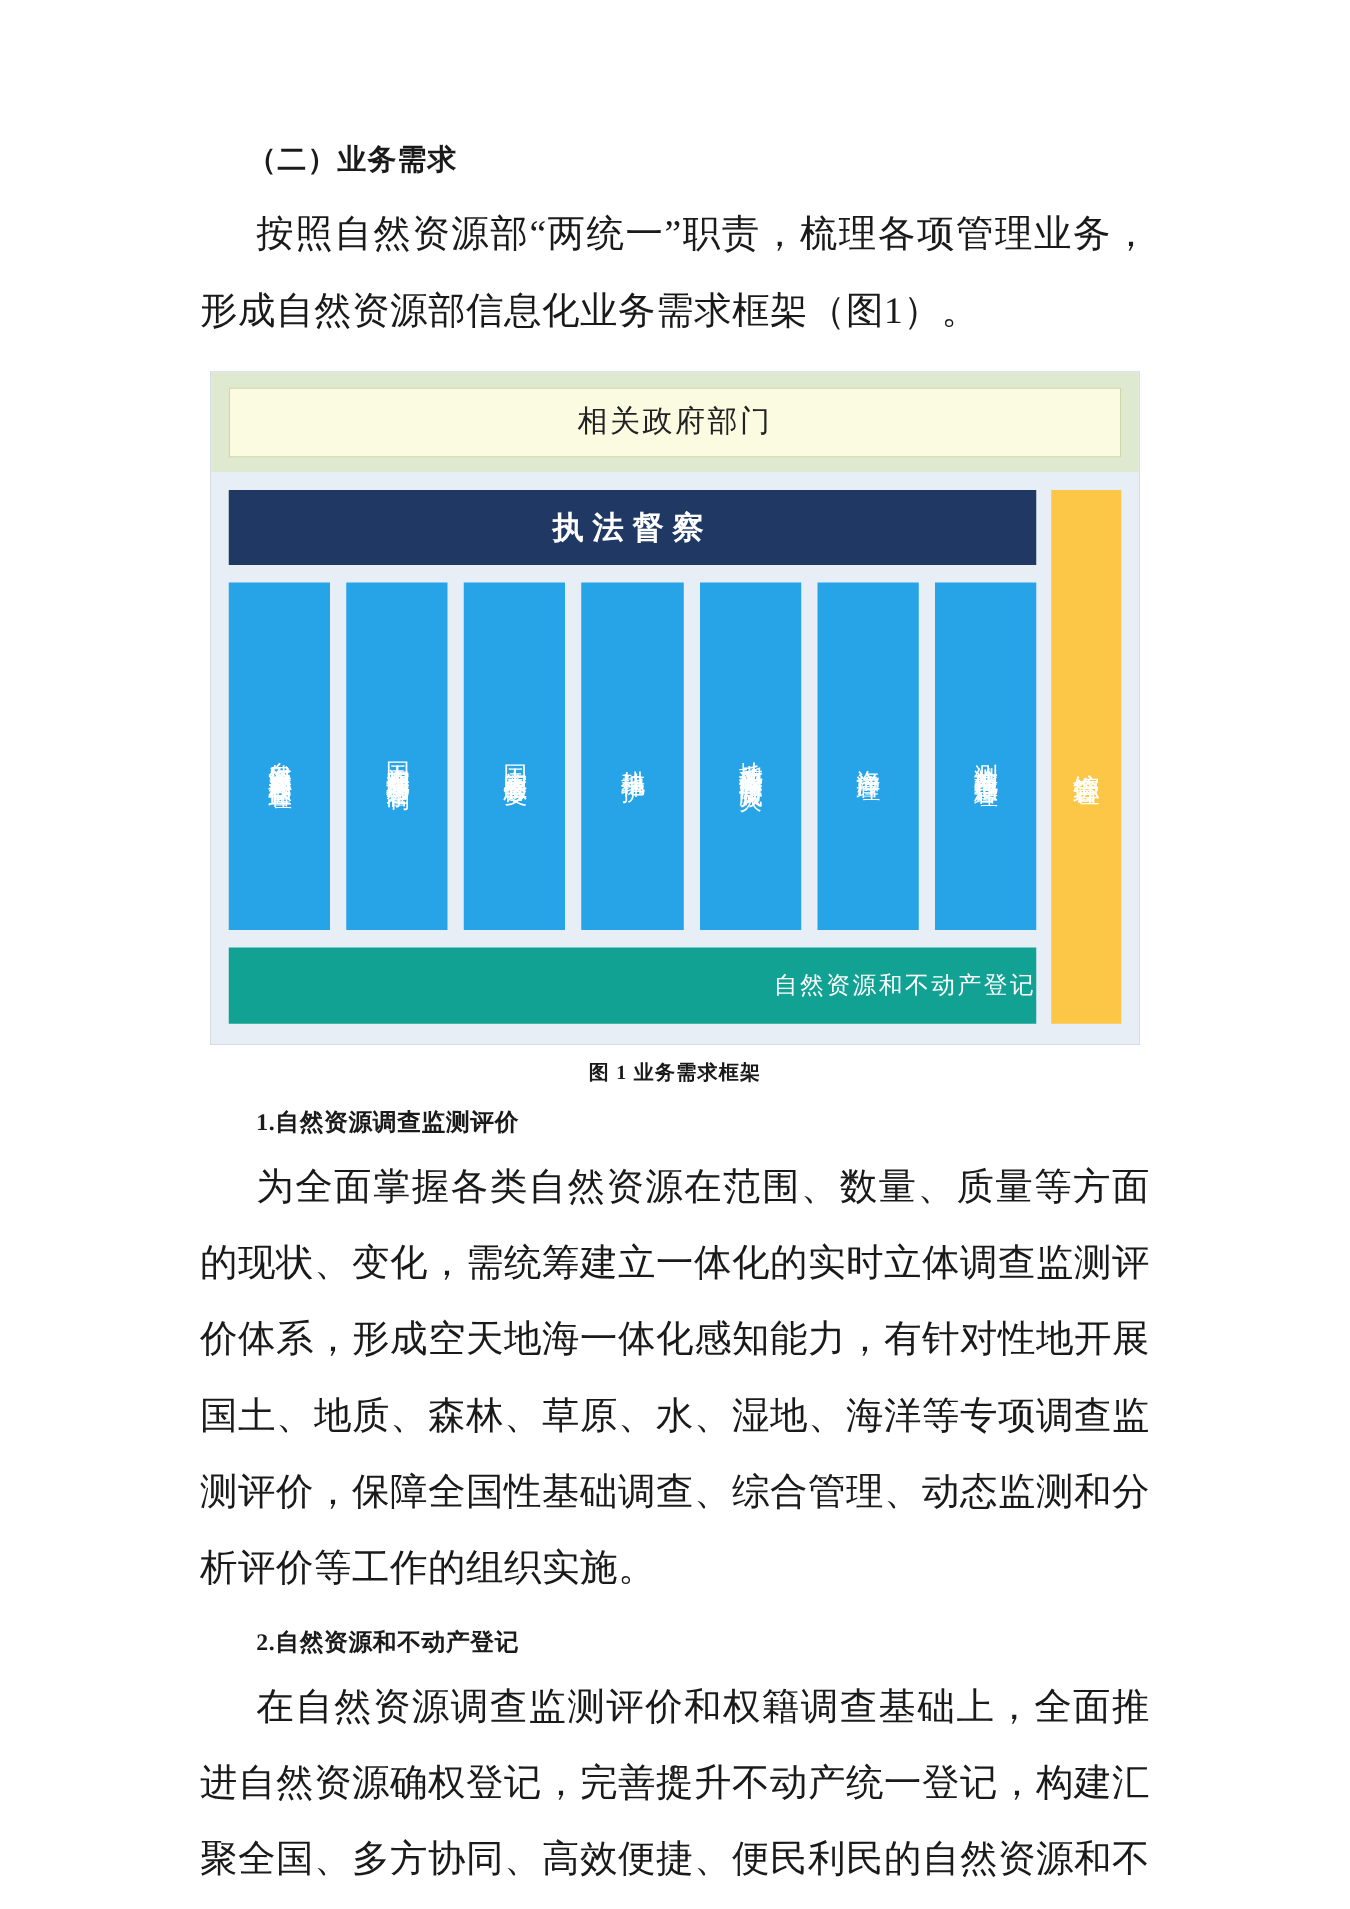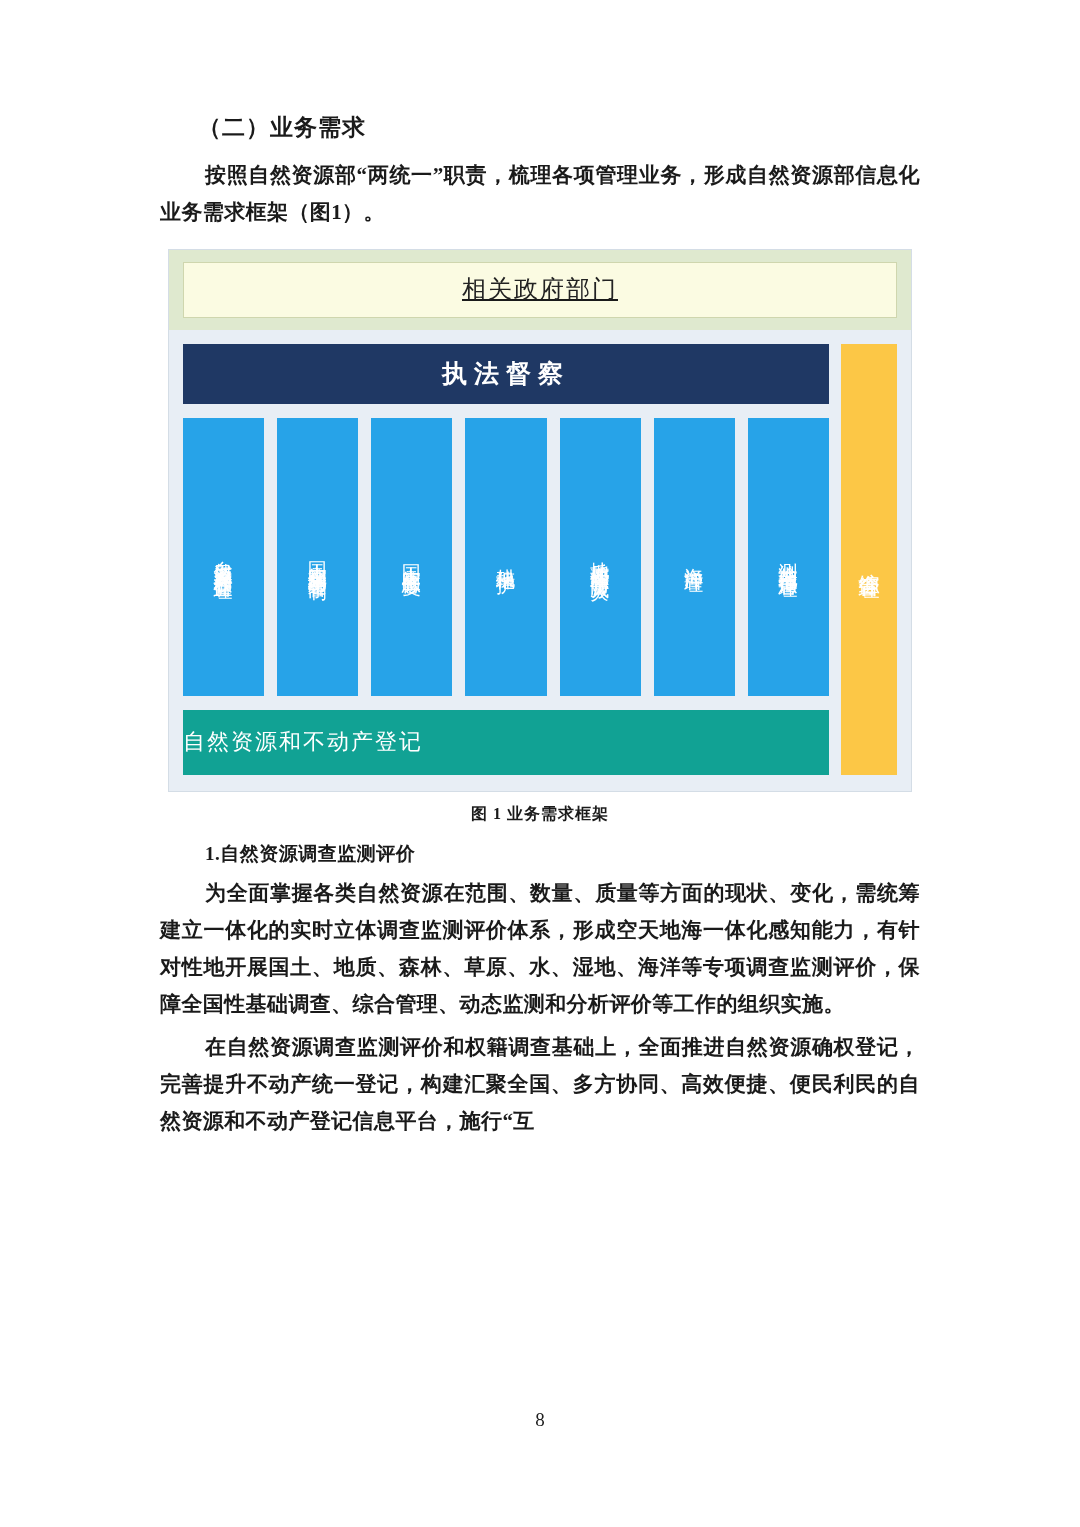--- a/index.html
+++ b/index.html
@@ -25,27 +25,26 @@
     margin-top: 36px;
   }
   .heading {
     font-size: 23px;
     font-weight: bold;
     font-family: "Liberation Serif", serif;
     margin: 0 0 14px 38px;
     letter-spacing: 1px;
   }
   .para {
-    font-size: 21px;
-    line-height: 37px;
+    font-size: 30px;
+    line-height: 61px;
     text-align: justify;
     text-indent: 45px;
     margin: 0 0 6px 0;
     letter-spacing: 0.4px;
-    font-weight: bold;
   }
   .subhead {
     font-size: 19px;
     font-weight: bold;
     margin: 16px 0 8px 45px;
     letter-spacing: 0.5px;
   }
 
   
   .figure {
@@ -54,21 +53,20 @@
   }
   .fig-box {
     background: #eef3f8;
     border: 1px solid #d4dde6;
     padding: 0;
   }
   .stakeholders {
     display: flex;
     background: #dfe9cf;
     padding: 12px 14px;
-    text-decoration: underline;
   }
   .stake {
     flex: 1;
     background: #fbfbe2;
     border: 1px solid #cfd6ae;
     text-align: center;
     font-size: 24px;
     font-family: "Liberation Serif", serif;
     padding: 10px 0 12px 0;
     letter-spacing: 2px;
@@ -114,22 +112,22 @@
   }
   .pillar span {
     writing-mode: vertical-rl;
     text-orientation: upright;
     letter-spacing: 2px;
     max-height: 260px;
   }
   .teal {
     background: #11a294;
     color: #fff;
-    text-align: left;
-    font-size: 22px;
+    text-align: right;
+    font-size: 19px;
     letter-spacing: 2px;
     padding: 17px 0 18px 0;
   }
   .right-col {
     width: 56px;
     background: #fcc746;
     color: #ffffff;
     display: flex;
     align-items: center;
     justify-content: center;
@@ -211,17 +209,18 @@
         </div>
       </div>
 
     </div>
     <div class="fig-caption">图 1 业务需求框架</div>
   </div>
 
   <h3 class="subhead">1.自然资源调查监测评价</h3>
   <p class="para">为全面掌握各类自然资源在范围、数量、质量等方面的现状、变化，需统筹建立一体化的实时立体调查监测评价体系，形成空天地海一体化感知能力，有针对性地开展国土、地质、森林、草原、水、湿地、海洋等专项调查监测评价，保障全国性基础调查、综合管理、动态监测和分析评价等工作的组织实施。</p>
 
+  <h3 class="subhead">2.自然资源和不动产登记</h3>
   <p class="para">在自然资源调查监测评价和权籍调查基础上，全面推进自然资源确权登记，完善提升不动产统一登记，构建汇聚全国、多方协同、高效便捷、便民利民的自然资源和不动产登记信息平台，施行“互</p>
 
 </div>
 
 <div class="page-number">8</div>
 
 </body></html>

